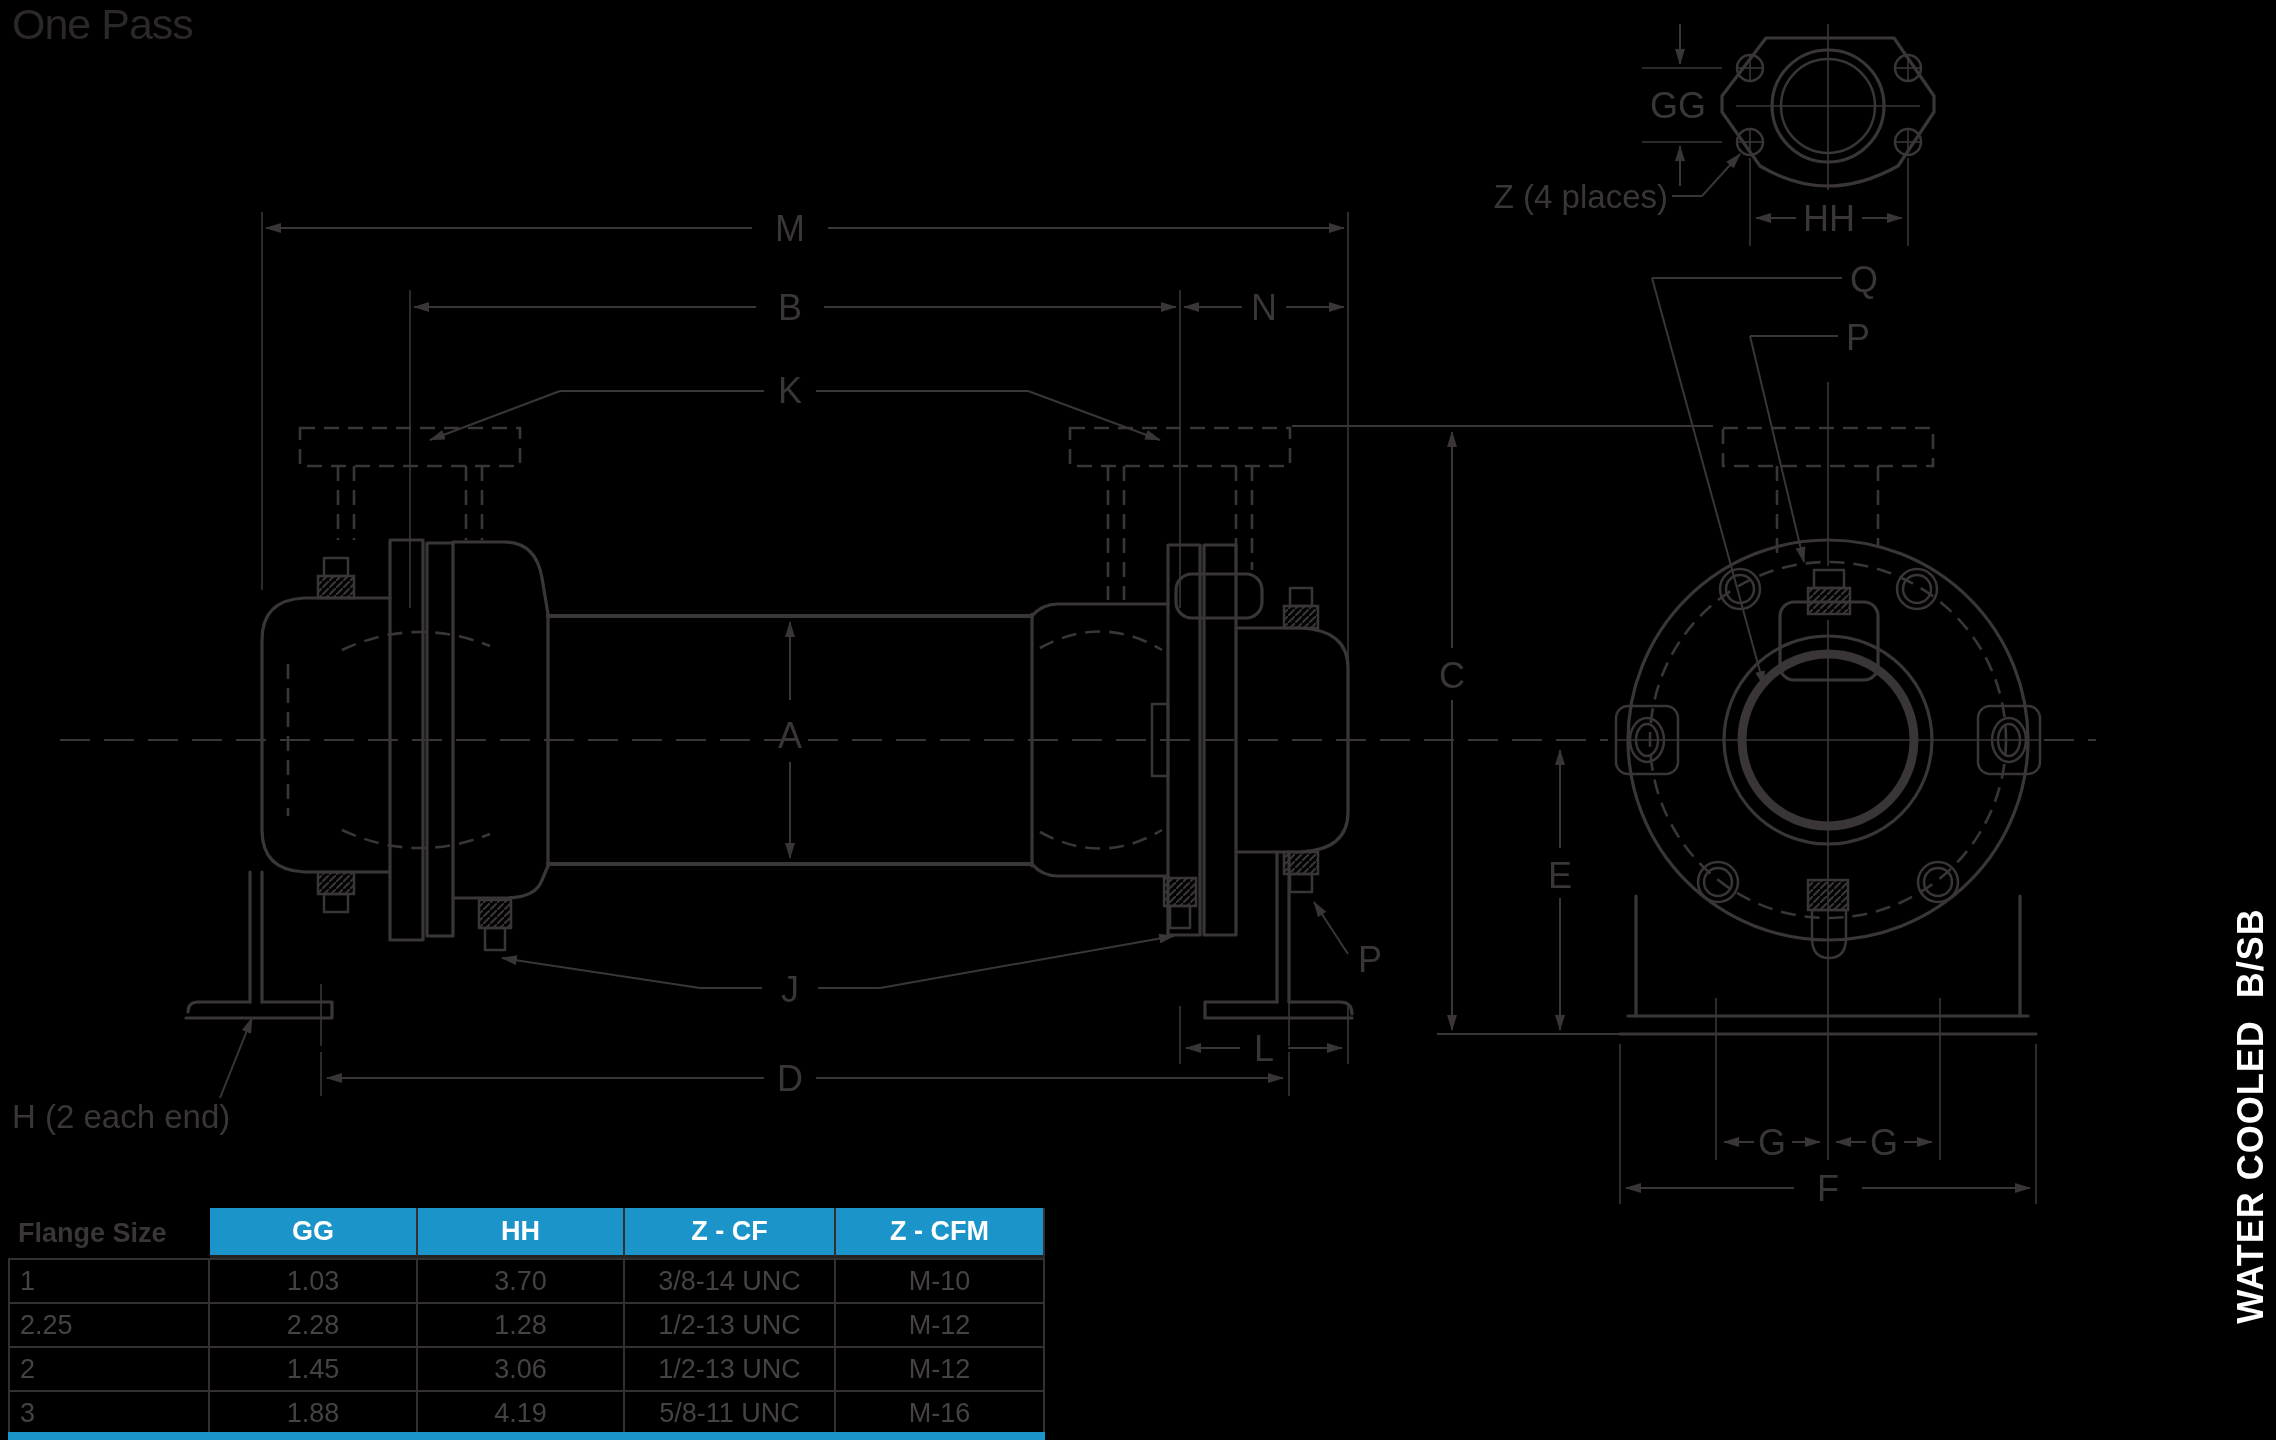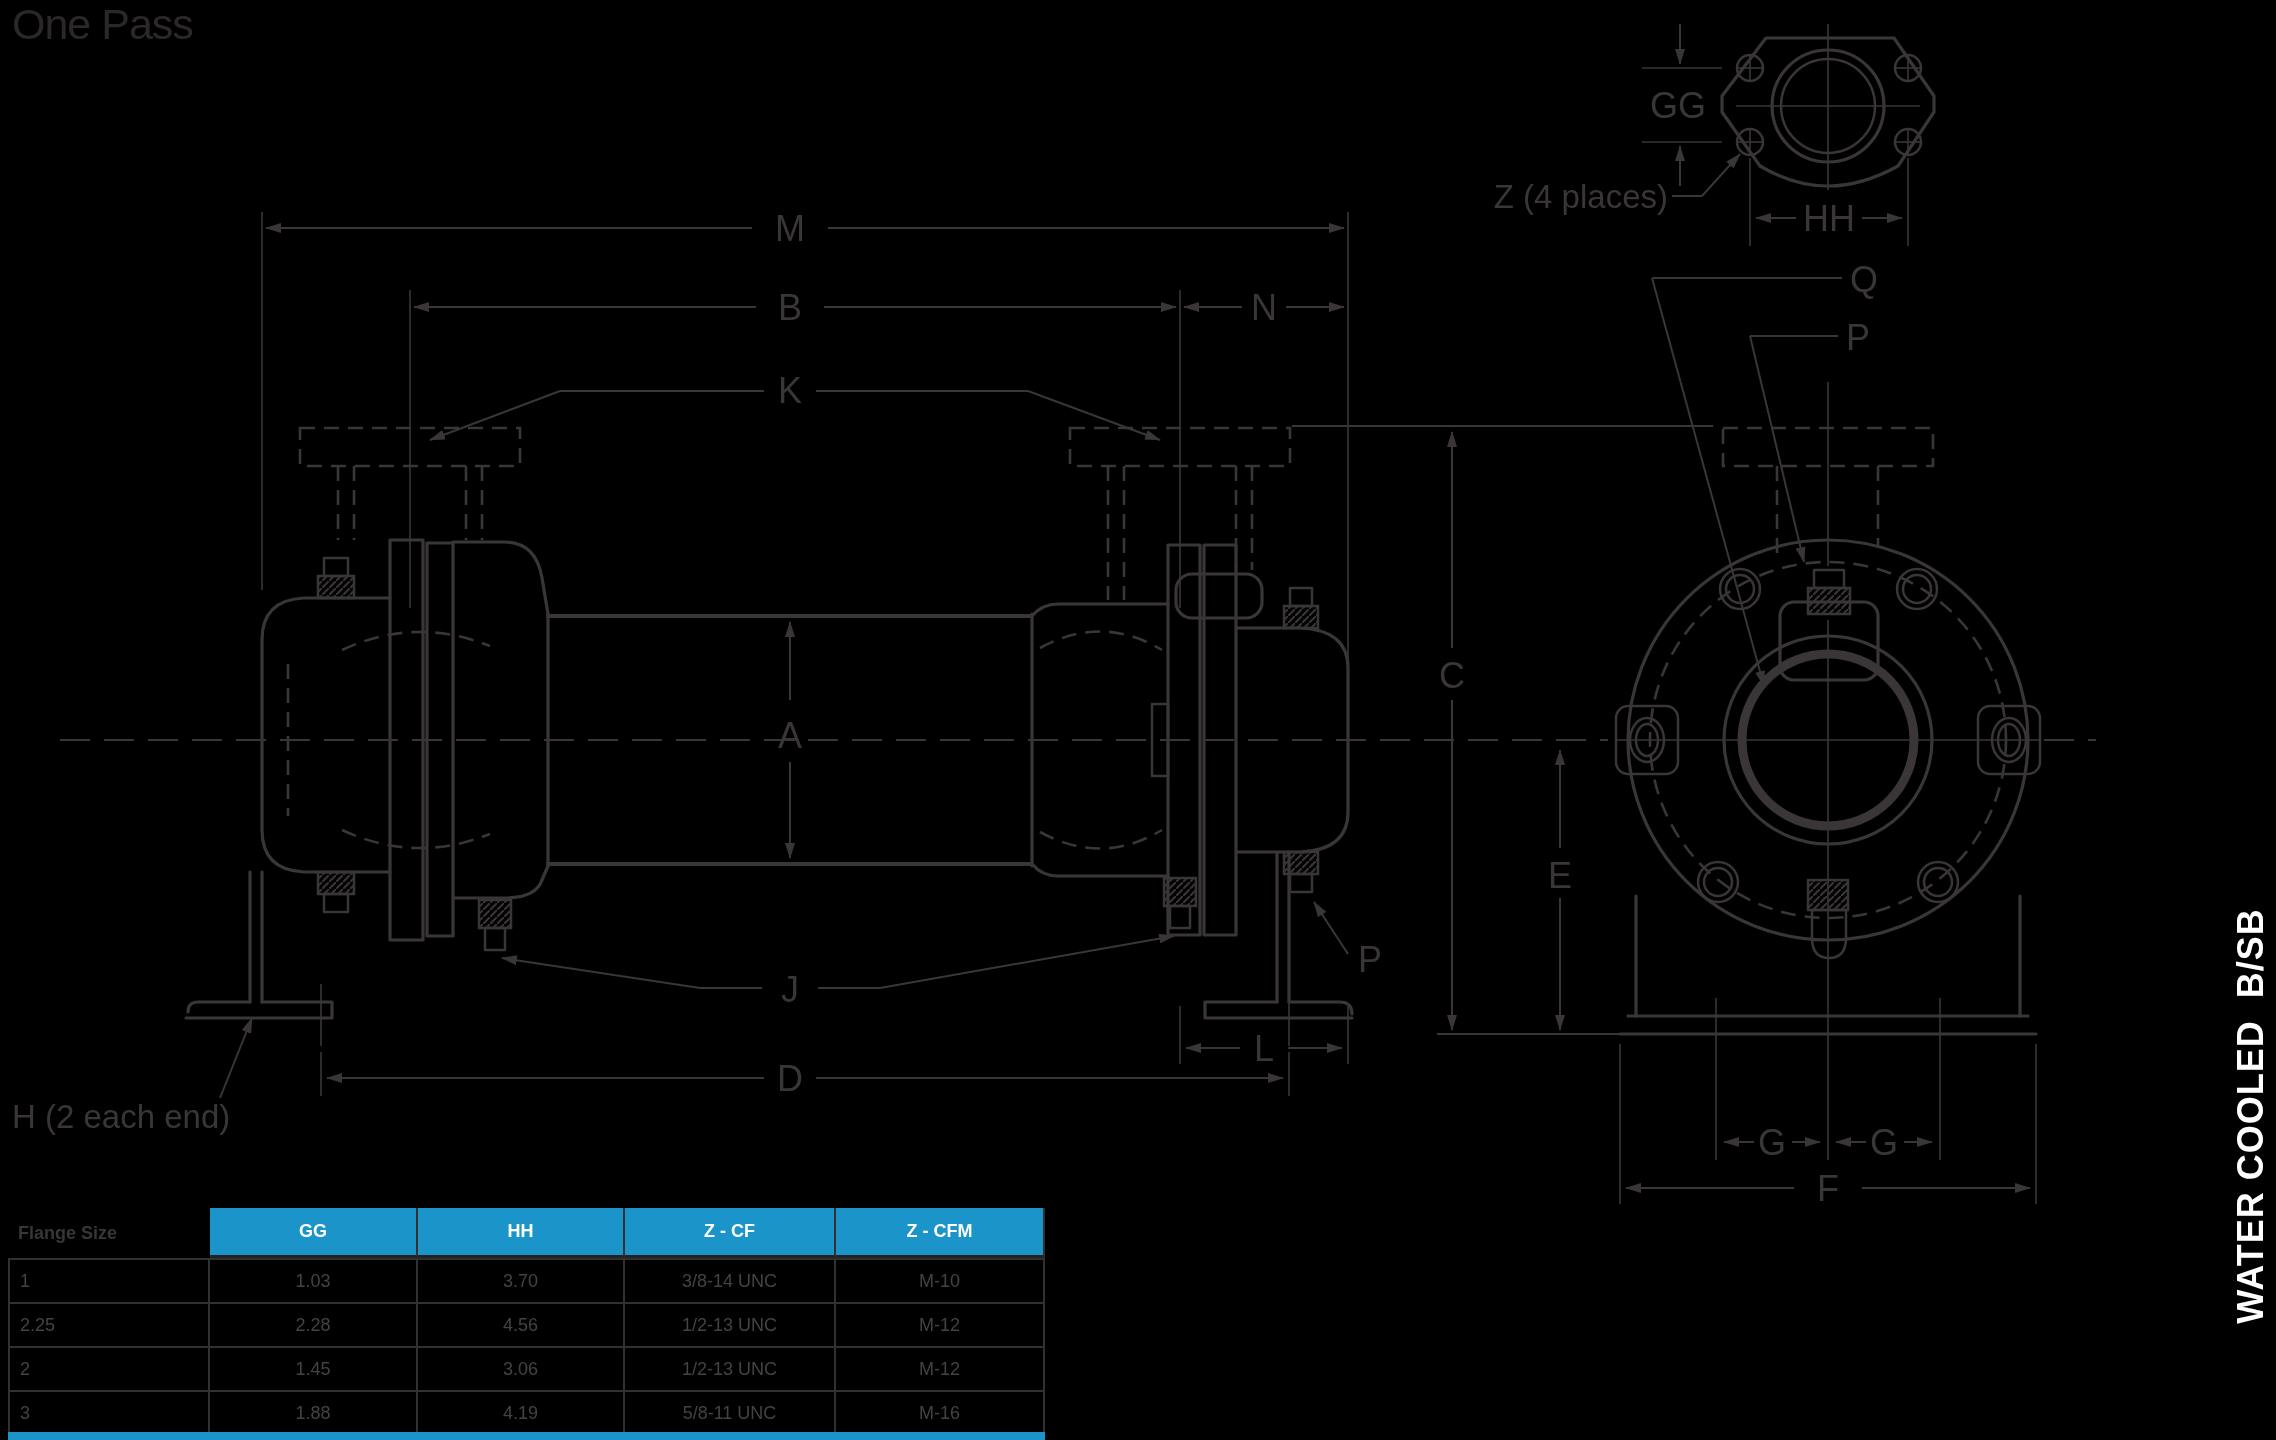--- a/index.html
+++ b/index.html
@@ -23,21 +23,21 @@
   .p{fill:none;stroke:var(--line);stroke-width:2.5;stroke-linejoin:round;}
   .ph{fill:url(#ht);stroke:var(--line);stroke-width:2.5;}
   .d{fill:none;stroke:var(--line);stroke-width:2.6;stroke-dasharray:15 9;}
   .cl{fill:none;stroke:var(--line);stroke-width:1.8;stroke-dasharray:30 14;}
   .dl{fill:none;stroke:var(--line);stroke-width:2;}
   .thin{fill:none;stroke:var(--line);stroke-width:1.6;}
   
   .ftable{position:absolute;left:8px;top:1208px;display:grid;
     grid-template-columns:202px 208px 207px 211px 209px;
     grid-template-rows:50px 44px 44px 44px 44px;background:var(--background);}
-  .ftable .c{display:flex;align-items:center;justify-content:center;font-size:18px;
+  .ftable .c{display:flex;align-items:center;justify-content:center;font-size:27px;
     color:var(--table-text);border-right:2px solid #343031;border-top:2.5px solid #343031;}
   .ftable .first{justify-content:flex-start;padding-left:10px;border-left:2px solid #343031;}
   .ftable .hc{border-top:none;border-bottom:3px solid #222;background:var(--accent-blue);
     color:var(--header-text);font-weight:bold;}
   .ftable .hc0{border-top:none;border-left:none;background:transparent;
     color:var(--line);font-weight:bold;border-right:none;}
   .blue-strip{position:absolute;left:8px;top:1432px;width:1037px;height:8px;background:var(--accent-blue);}
   .side-label{position:absolute;left:2230px;top:1342px;width:452px;height:44px;
     transform:rotate(-90deg);transform-origin:0 0;color:var(--header-text);
     font-weight:bold;font-size:36px;letter-spacing:1px;white-space:pre;text-align:center;}
@@ -312,21 +312,21 @@
   <div class="c hc">Z - CFM</div>
 
   <div class="c first">1</div>
   <div class="c">1.03</div>
   <div class="c">3.70</div>
   <div class="c">3/8-14 UNC</div>
   <div class="c">M-10</div>
 
   <div class="c first">2.25</div>
   <div class="c">2.28</div>
-  <div class="c">4.56</div>
+  <div class="c">1.28</div>
   <div class="c">1/2-13 UNC</div>
   <div class="c">M-12</div>
 
   <div class="c first">2</div>
   <div class="c">1.45</div>
   <div class="c">3.06</div>
   <div class="c">1/2-13 UNC</div>
   <div class="c">M-12</div>
 
   <div class="c first">3</div>

